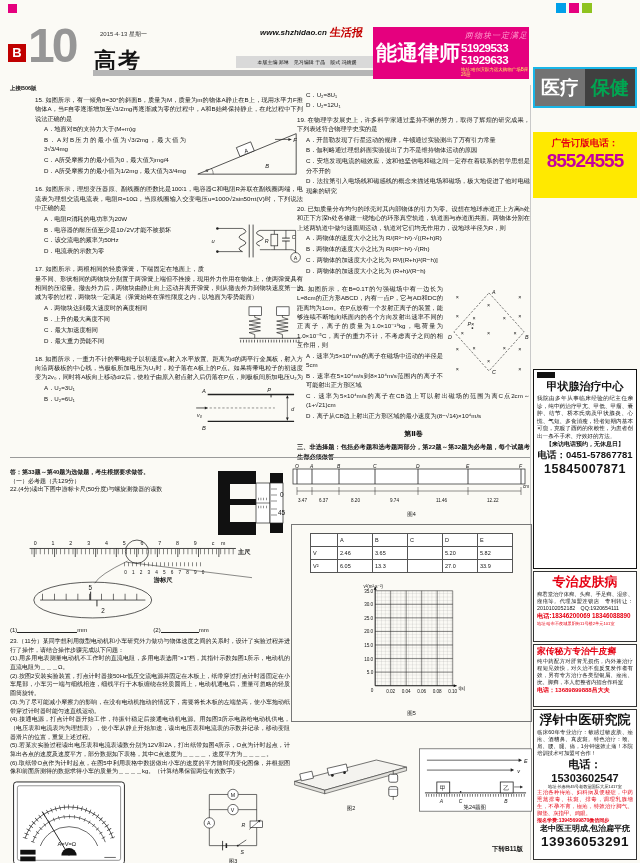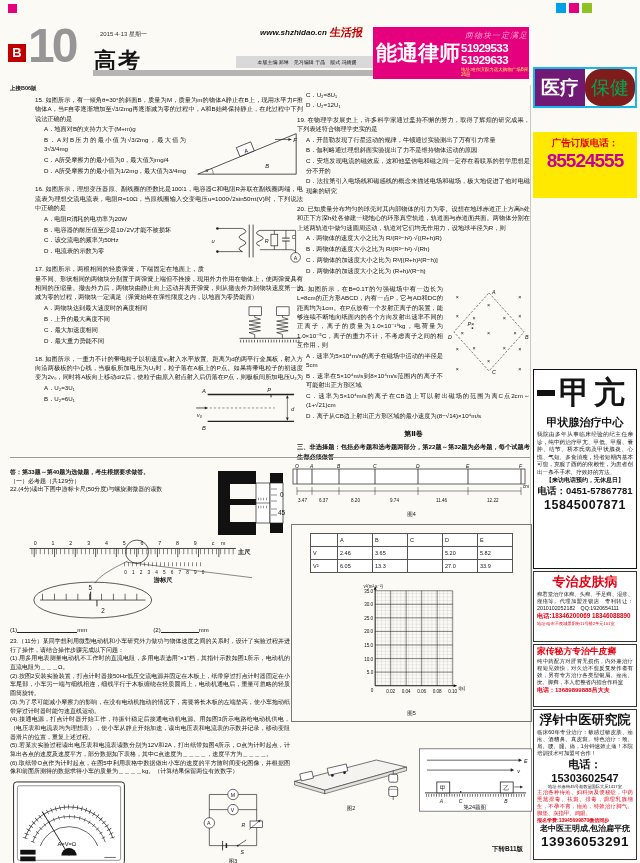--- a/index.html
+++ b/index.html
@@ -46,34 +46,33 @@
   <div class="abs" style="left:373px;top:27px;width:156px;height:52px;background:#e5007e;color:#fff;">
     <div class="abs" style="left:3px;top:12px;font-size:21px;font-weight:900;letter-spacing:0px;">能通律师</div>
     <div class="abs" style="left:92px;top:3px;font-size:8px;color:#ff9fd0;font-style:italic;letter-spacing:1px;">两物块一定满足</div>
     <div class="abs" style="left:88px;top:15px;font-size:11.5px;font-weight:bold;letter-spacing:-0.5px;">51929533 51929633</div>
     <div class="abs" style="left:88px;top:40px;font-size:4.5px;color:#ffe95e;">地址:哈尔滨群力远大购物广场B座26层</div>
   </div>
 
   <div class="abs" style="left:530px;top:85px;width:1px;height:775px;background:#c9c9c9;"></div>
 
   <div class="adbox" style="top:67px;height:41px;border:2.5px solid #19b6e8;display:flex;">
-    <div style="width:50%;background:#701a75;color:#fff;font-size:19px;font-weight:900;display:flex;align-items:center;justify-content:center;">医疗</div>
-    <div style="width:50%;background:#7f1d1d;color:#00a651;font-size:19px;font-weight:400;display:flex;align-items:center;justify-content:center;border-radius:16px;">保健</div>
+    <div style="width:50%;background:#737373;color:#fff;font-size:19px;font-weight:900;display:flex;align-items:center;justify-content:center;">医疗</div>
+    <div style="width:50%;background:#404040;color:#00a651;font-size:19px;font-weight:700;display:flex;align-items:center;justify-content:center;">保健</div>
   </div>
 
   <div class="adbox" style="top:111px;height:66px;background:#ffe900;text-align:center;margin-top:21px;">
     <div style="font-size:9.5px;font-weight:900;color:#e60012;padding-top:5px;">广告订版电话：</div>
     <div style="font-size:19px;font-weight:900;color:#c4009f;letter-spacing:-1px;">85524555</div>
   </div>
 
 
   <div class="adbox" style="top:369px;height:200px;border:1.5px solid #111;padding:2px 3px;">
     <div style="display:flex;align-items:center;">
       <div class="vtext" style="background:#111;color:#fff;font-size:11px;font-weight:bold;padding:3px 3px;line-height:1.1;">专治</div>
-      <div style="font-size:31px;font-weight:900;margin-left:4px;letter-spacing:4px;">甲亢</div>
     </div>
     <div style="font-size:11px;font-weight:900;text-align:center;margin-top:1px;">甲状腺治疗中心</div>
     <div style="font-size:5.6px;line-height:1.35;text-align:justify;margin-top:1px;">我院由多年从事临床经验的纪主任亲诊，纯中药治疗甲亢、甲低、甲瘤、囊肿、结节、桥本氏病及甲状腺炎、心慌、气短、多食消瘦，轻者短期内基本可愈，克服了西药的依赖性，为患者创出一条不手术、疗效好的方法。</div>
     <div style="font-size:6px;font-weight:bold;text-align:center;">【来访电话预约，无休息日】</div>
     <div style="font-size:9.5px;font-weight:900;text-align:center;">电话：0451-57867781</div>
     <div style="font-size:12.5px;font-weight:900;text-align:center;letter-spacing:0.5px;">15845007871</div>
   </div>
 
   <div class="adbox" style="top:644px;height:63px;border:1px solid #333;padding:1px 3px;">
     <div style="font-size:8.8px;font-weight:900;color:#e60012;">家传秘方专治牛皮癣</div>

